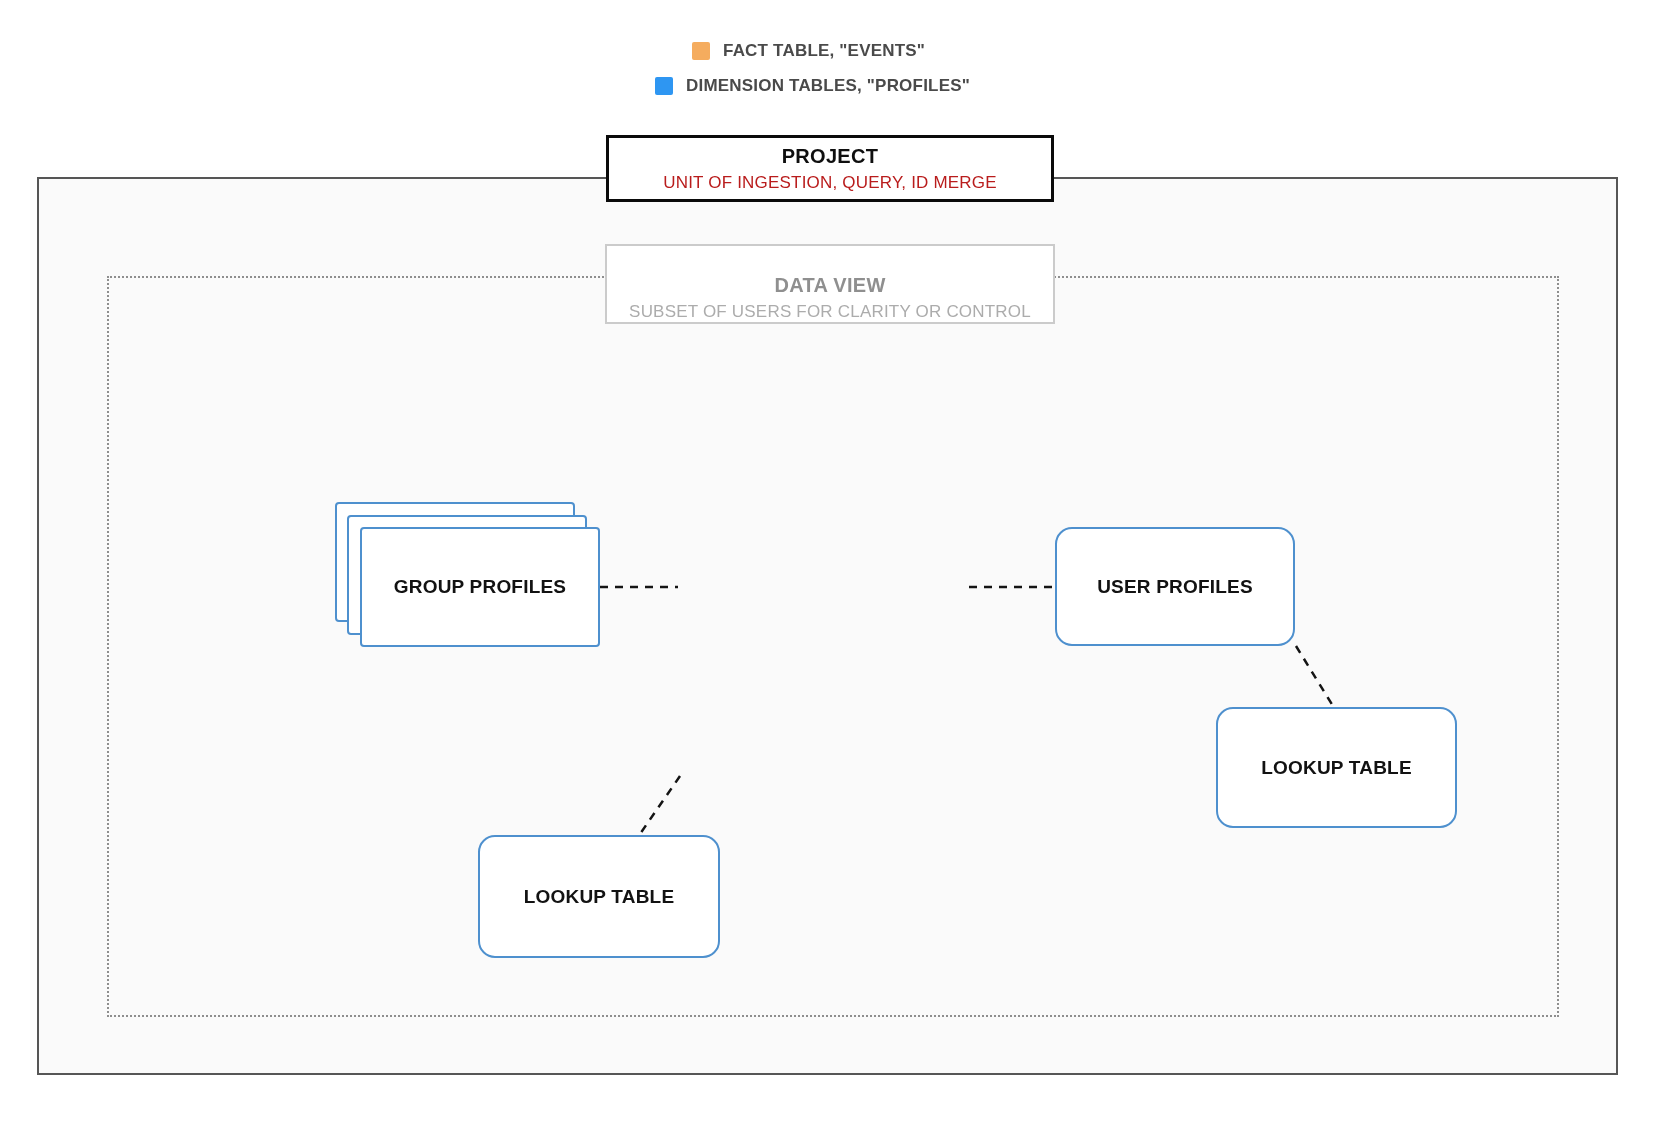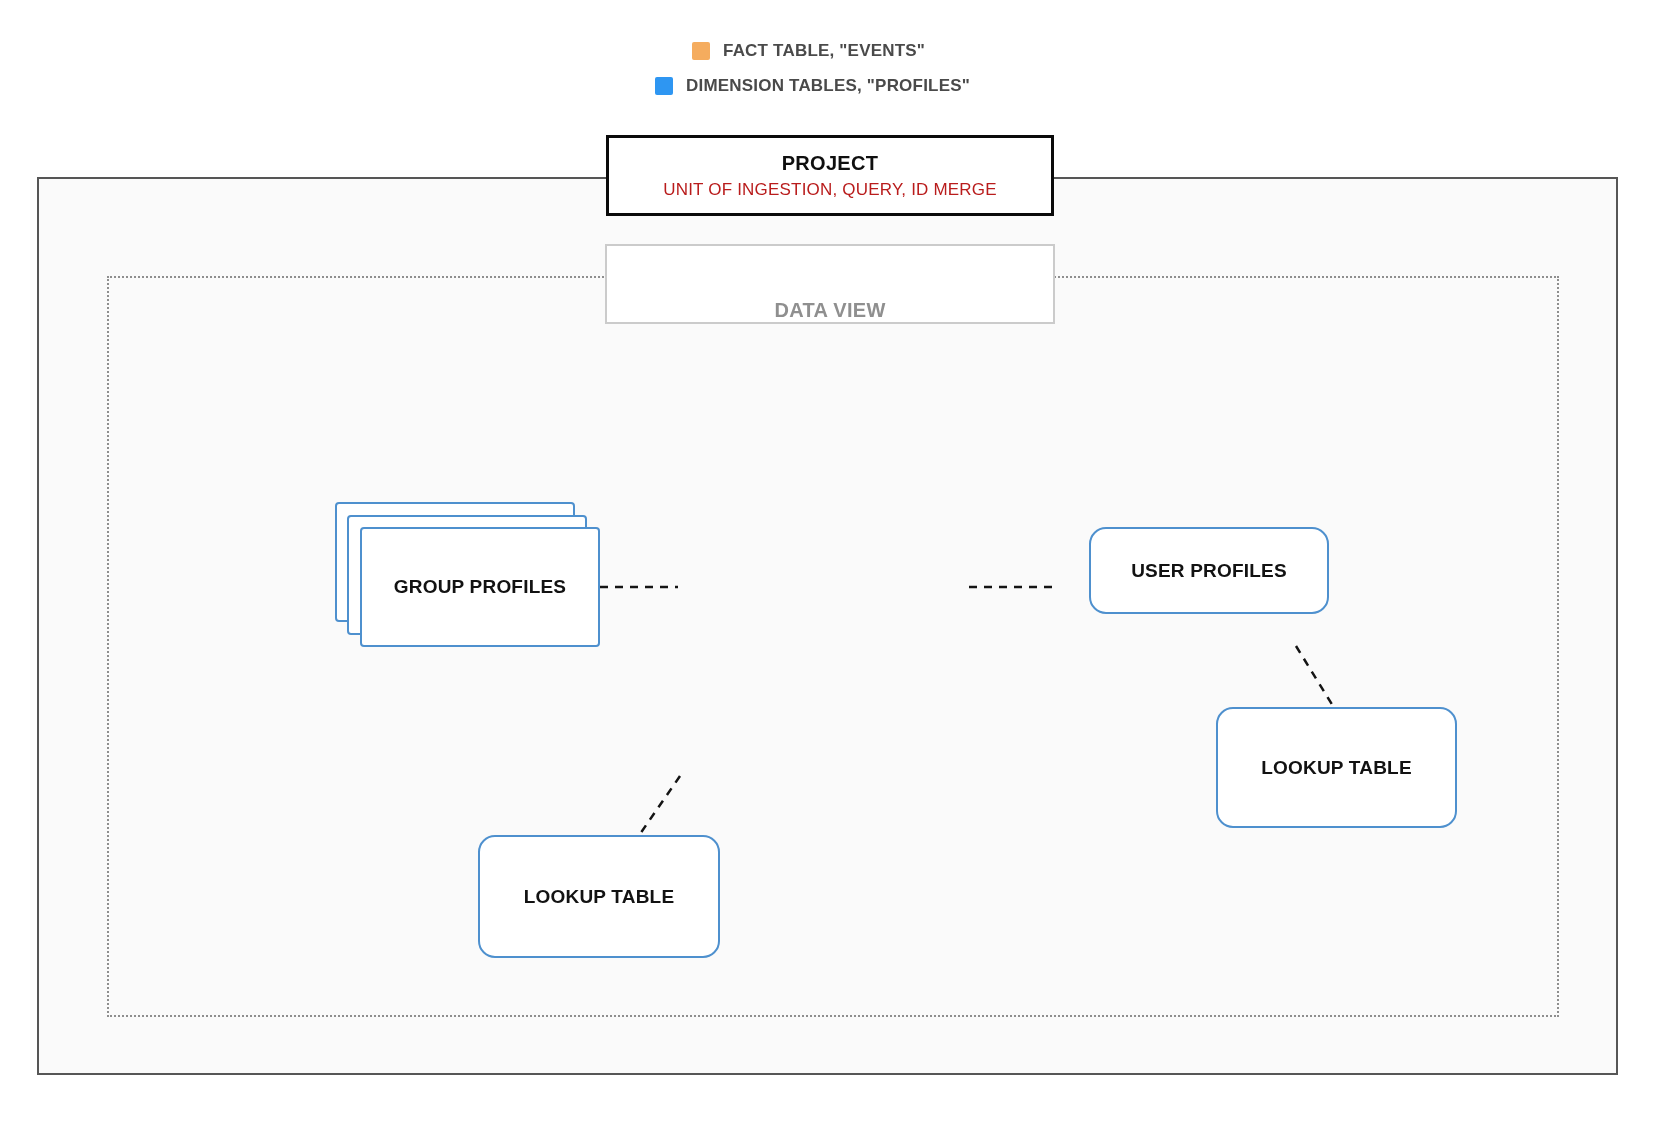--- a/index.html
+++ b/index.html
@@ -75,21 +75,21 @@
     background: #ffffff;
     display: flex;
     flex-direction: column;
     justify-content: center;
     align-items: center;
     text-align: center;
     z-index: 5;
   }
   .project-box {
     left: 606px; top: 135px;
-    width: 448px; height: 81px;
+    width: 448px; height: 67px;
     border: 3px solid #0A0A0A;
     gap: 5px;
   }
   .project-title {
     font-size: 20px;
     font-weight: bold;
     color: #0F0F0F;
     letter-spacing: 0.3px;
   }
   .project-subtitle {
@@ -136,21 +136,21 @@
   }
   .events-node {
     left: 678px; top: 395px;
     width: 291px; height: 381px;
     border: 2px solid #EDBD7B;
   }
   .blue-node {
     border: 2px solid #4E90CE;
     border-radius: 17px;
   }
-  .user-profiles-node  { left: 1055px; top: 527px; width: 240px; height: 87px; margin-left: 34px; }
+  .user-profiles-node  { left: 1055px; top: 527px; width: 240px; height: 119px; }
   .lookup-right-node   { left: 1216px; top: 707px; width: 241px; height: 121px; }
   .lookup-bottom-node  { left: 478px;  top: 835px; width: 242px; height: 123px; }
 
   .stack-card {
     position: absolute;
     width: 240px; height: 120px;
     box-sizing: border-box;
     background: #ffffff;
     border: 2px solid #4E90CE;
     border-radius: 4px;
@@ -190,20 +190,21 @@
     <line x1="680" y1="776" x2="640" y2="834"></line>
   </svg>
 
   <div class="hub project-box">
     <div class="project-title">PROJECT</div>
     <div class="project-subtitle">UNIT OF INGESTION, QUERY, ID MERGE</div>
   </div>
 
   <div class="hub dataview-box">
     <div class="dataview-title">DATA VIEW</div>
+    <div class="dataview-subtitle">SUBSET OF USERS FOR CLARITY OR CONTROL</div>
   </div>
 
   <div class="stack-card stack-back"></div>
   <div class="stack-card stack-mid"></div>
   <div class="stack-card stack-front">
     <span class="node-label">GROUP PROFILES</span>
   </div>
 
 
   <div class="node blue-node user-profiles-node">

